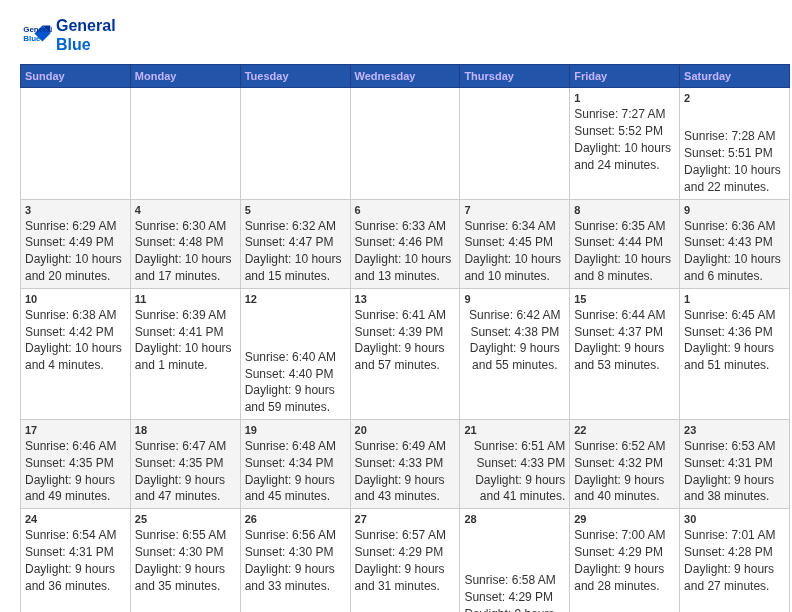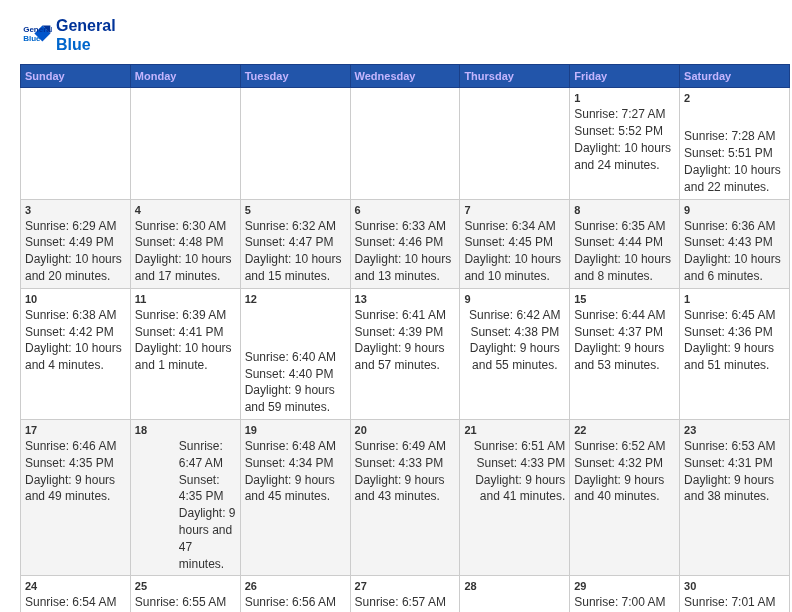--- a/index.html
+++ b/index.html
@@ -231,21 +231,21 @@
         </tr>
         <tr>
           <td>
             <span class="day-num">17</span>
             <div class="day-info" style="white-space: pre-line;">Sunrise: 6:46 AM
 Sunset: 4:35 PM
 Daylight: 9 hours and 49 minutes.</div>
           </td>
           <td>
             <span class="day-num">18</span>
-            <div class="day-info" style="white-space: pre-line; margin-left: 44px;">Sunrise: 6:47 AM
+            <div class="day-info" style="white-space: pre-line;">Sunrise: 6:47 AM
 Sunset: 4:35 PM
 Daylight: 9 hours and 47 minutes.</div>
           </td>
           <td>
             <span class="day-num">19</span>
             <div class="day-info" style="white-space: pre-line;">Sunrise: 6:48 AM
 Sunset: 4:34 PM
 Daylight: 9 hours and 45 minutes.</div>
           </td>
           <td>

